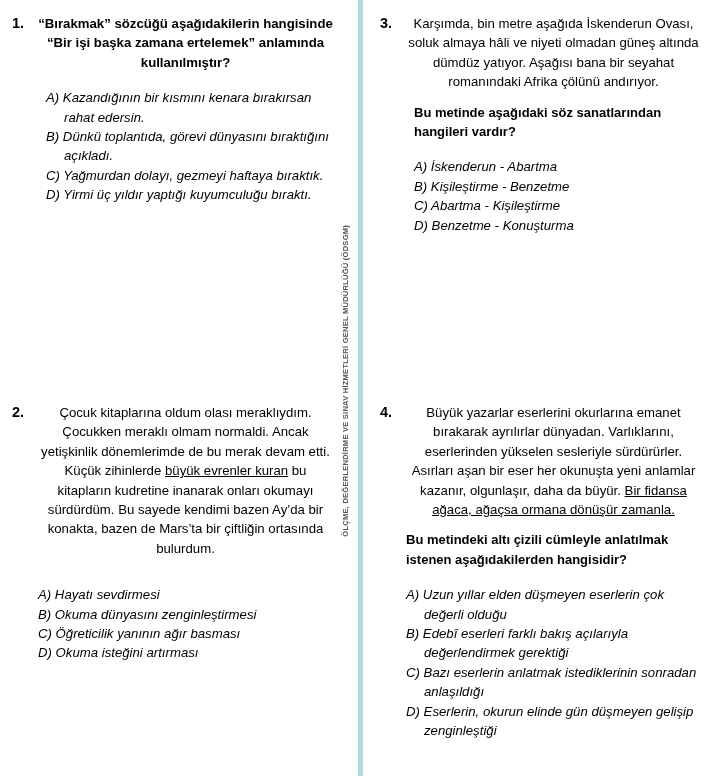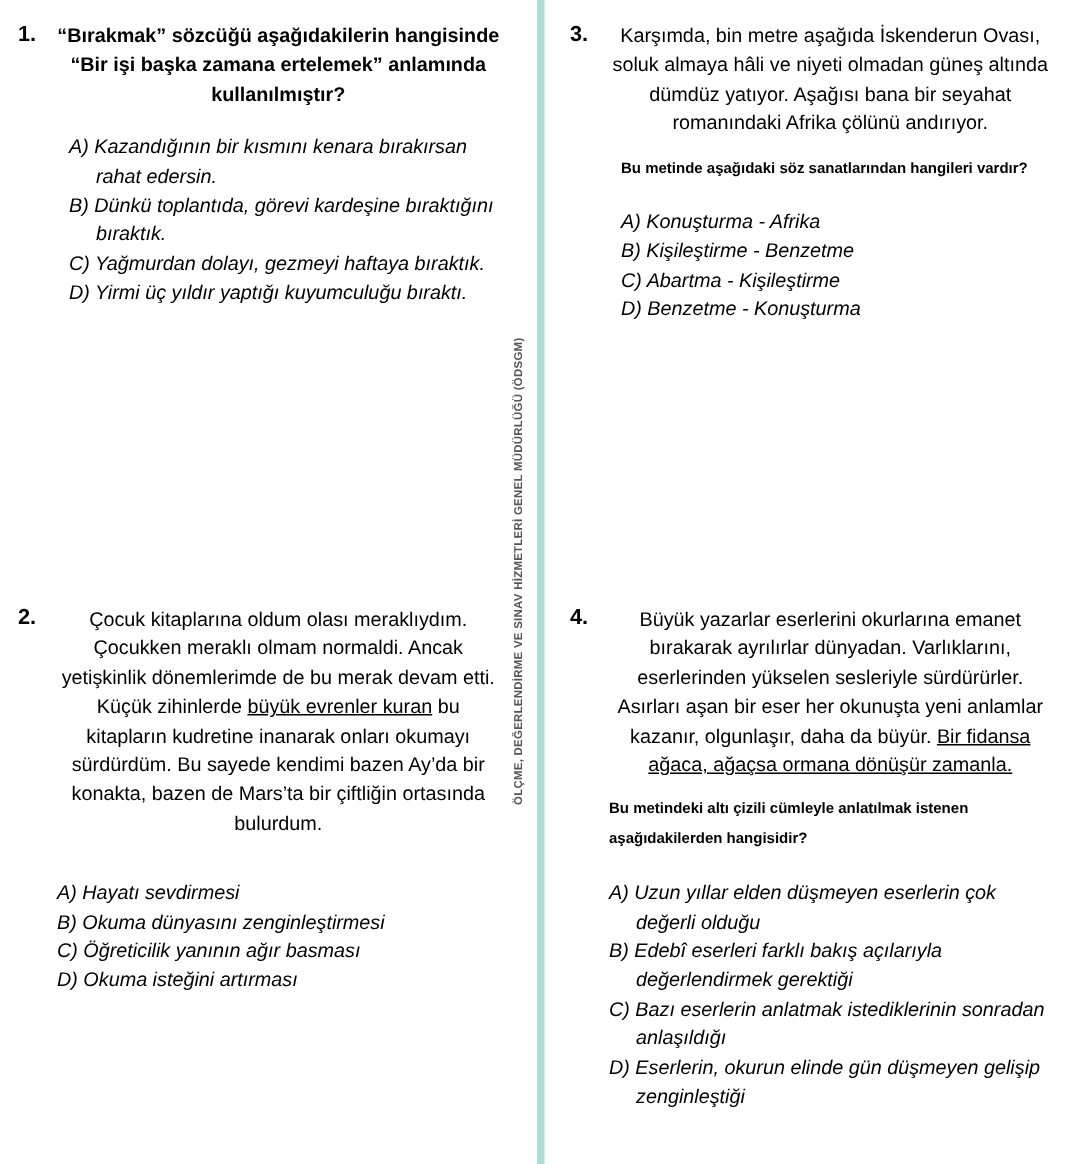--- a/index.html
+++ b/index.html
@@ -83,21 +83,21 @@
   .q-stem {
     font-size: 13.2px;
     line-height: 19.4px;
     margin: 0;
     text-align: center;
   }
   .q-stem.bold {
     font-weight: bold;
   }
   .q-prompt {
-    font-size: 10px;
+    font-size: 13px;
     line-height: 19.4px;
     font-weight: bold;
     margin: 0;
     padding-left: 8px;
   }
   .q-prompt.noindent { padding-left: 0; }
   .spacer-sm { height: 11px; }
   .spacer-md { height: 16px; }
   .options {
     list-style: none;
@@ -127,21 +127,21 @@
   </div>
 
   <div class="column" id="col-left">
 
     <div class="question" style="top:14px;">
       <div class="q-num">1.</div>
       <p class="q-stem bold"><b>“Bırakmak”</b> sözcüğü aşağıdakilerin hangisinde <span>“Bir işi başka zamana ertelemek”</span> anlamında kullanılmıştır?</p>
       <div class="spacer-md"></div>
       <ul class="options">
         <li class="option">A) Kazandığının bir kısmını kenara bırakırsan rahat edersin.</li>
-        <li class="option">B) Dünkü toplantıda, görevi kardeşine bıraktığını bıraktık.</li>
+        <li class="option">B) Dünkü toplantıda, görevi dünyasını bıraktığını açıkladı.</li>
         <li class="option">C) Yağmurdan dolayı, gezmeyi haftaya bıraktık.</li>
         <li class="option">D) Yirmi üç yıldır yaptığı kuyumculuğu bıraktı.</li>
       </ul>
     </div>
 
     <div class="question" style="top:403px;">
       <div class="q-num">2.</div>
       <p class="q-stem">Çocuk kitaplarına oldum olası meraklıydım. Çocukken meraklı olmam normaldi. Ancak yetişkinlik dönemlerimde de bu merak devam etti. Küçük zihinlerde <u>büyük evrenler kuran</u> bu kitapların kudretine inanarak onları okumayı sürdürdüm. Bu sayede kendimi bazen Ay’da bir konakta, bazen de Mars’ta bir çiftliğin ortasında bulurdum.</p>
       <div class="spacer-sm"></div>
       <div class="spacer-md"></div>
@@ -157,21 +157,21 @@
 
   <div class="column" id="col-right">
 
     <div class="question" style="top:14px;">
       <div class="q-num">3.</div>
       <p class="q-stem">Karşımda, bin metre aşağıda İskenderun Ovası, soluk almaya hâli ve niyeti olmadan güneş altında dümdüz yatıyor. Aşağısı bana bir seyahat romanındaki Afrika çölünü andırıyor.</p>
       <div class="spacer-sm"></div>
       <p class="q-prompt">Bu metinde aşağıdaki söz sanatlarından hangileri vardır?</p>
       <div class="spacer-md"></div>
       <ul class="options">
-        <li class="option">A) Konuşturma - Afrika</li>
+        <li class="option">A) İskenderun - Abartma</li>
         <li class="option">B) Kişileştirme - Benzetme</li>
         <li class="option">C) Abartma - Kişileştirme</li>
         <li class="option">D) Benzetme - Konuşturma</li>
       </ul>
     </div>
 
     <div class="question" style="top:403px;">
       <div class="q-num">4.</div>
       <p class="q-stem">Büyük yazarlar eserlerini okurlarına emanet bırakarak ayrılırlar dünyadan. Varlıklarını, eserlerinden yükselen sesleriyle sürdürürler. Asırları aşan bir eser her okunuşta yeni anlamlar kazanır, olgunlaşır, daha da büyür. <u>Bir fidansa ağaca, ağaçsa ormana dönüşür zamanla.</u></p>
       <div class="spacer-sm"></div>

